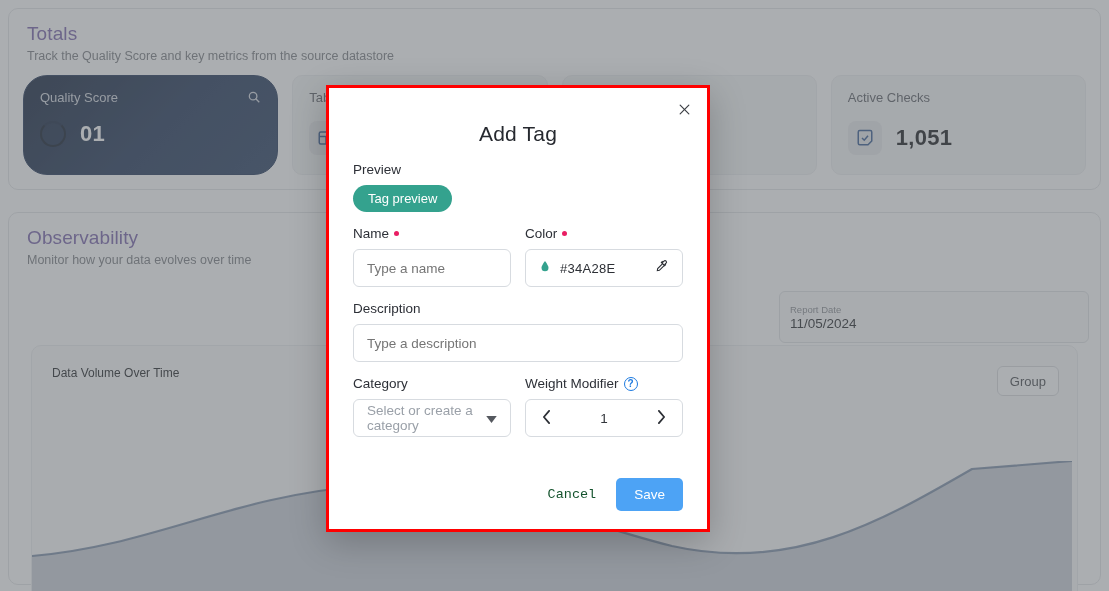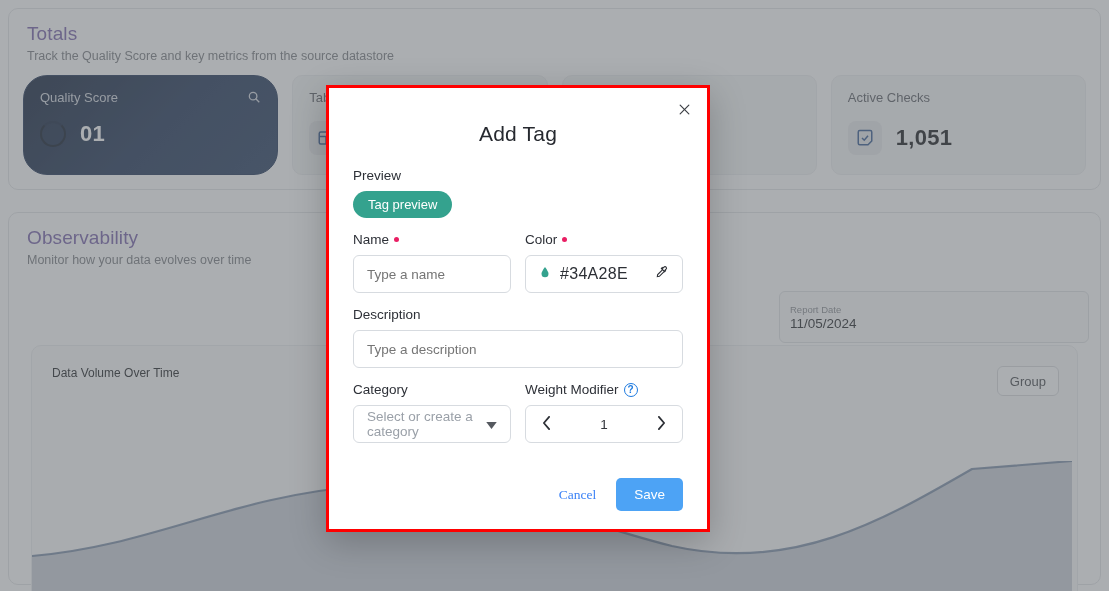--- a/index.html
+++ b/index.html
@@ -155,21 +155,21 @@
     font-size: 13.5px; color: #9aa0a8;
     font-family: "Liberation Sans", sans-serif;
     display: flex; align-items: center;
   }
   .input.ph { color: #9aa0a8; }
   .color-field {
     height: 38px; border: 1px solid #d7dbe0; border-radius: 6px;
     display: flex; align-items: center; gap: 9px;
     padding: 0 13px; background: #fff;
   }
-  .color-val { font-size: 16px; color: #2c2f35; letter-spacing: .3px; flex: 1; }
+  .color-val { font-size: 13px; color: #2c2f35; letter-spacing: .3px; flex: 1; }
   .select-field {
     height: 38px; border: 1px solid #d7dbe0; border-radius: 6px;
     display: flex; align-items: center; justify-content: space-between;
     padding: 0 13px; background: #fff;
     font-size: 13.5px; color: #9aa0a8;
   }
   .stepper {
     height: 38px; border: 1px solid #d7dbe0; border-radius: 6px;
     display: flex; align-items: center; justify-content: space-between;
     padding: 0 16px; background: #fff;
@@ -180,32 +180,32 @@
     width: 14px; height: 14px; border-radius: 50%;
     border: 1.4px solid #1d7ae0; color: #1d7ae0;
     font-size: 10px; line-height: 11px; text-align: center; font-weight: 700;
   }
   .actions {
     position: absolute; right: 24px; bottom: 18px;
     display: flex; align-items: center; gap: 10px;
   }
   .btn-cancel {
     background: none; border: none;
-    font-size: 13.5px; color: #3b82f6; cursor: pointer;
-    padding: 8px 10px; font-family: Liberation Serif, serif;
+    font-size: 13.5px; color: #14532d; cursor: pointer;
+    padding: 8px 10px; font-family: Liberation Mono, monospace;
   }
   .btn-save {
     background: #4da3f5; border: none; border-radius: 5px;
     color: #ffffff; font-size: 13.5px; font-weight: 400;
     padding: 9px 18px; cursor: pointer;
     font-family: "Liberation Sans", sans-serif;
   }
   .mt14 { margin-top: 14px; }
   .mt8 { margin-top: 8px; }
-  .mt18 { margin-top: 22px; }
+  .mt18 { margin-top: 16px; }
 </style>
 </head>
 <body>
 
 <div class="page">
 
   <div class="section sec-totals">
     <div class="sec-head">
       <div class="sec-title">Totals</div>
       <div class="sec-sub">Track the Quality Score and key metrics from the source datastore</div>

